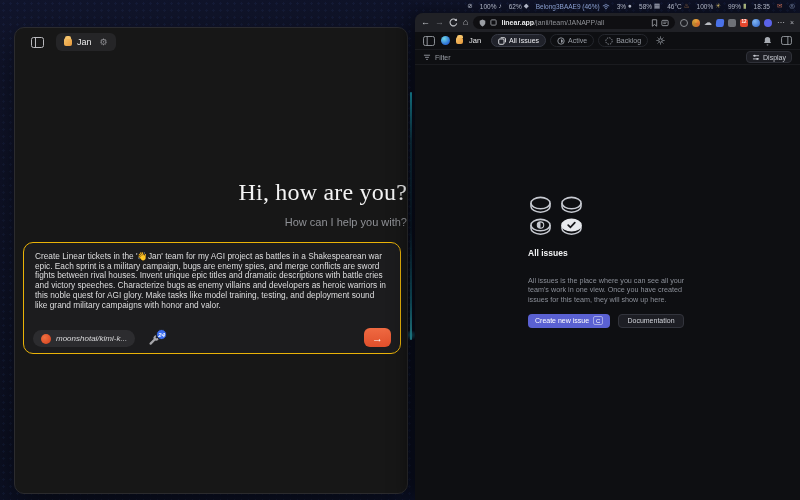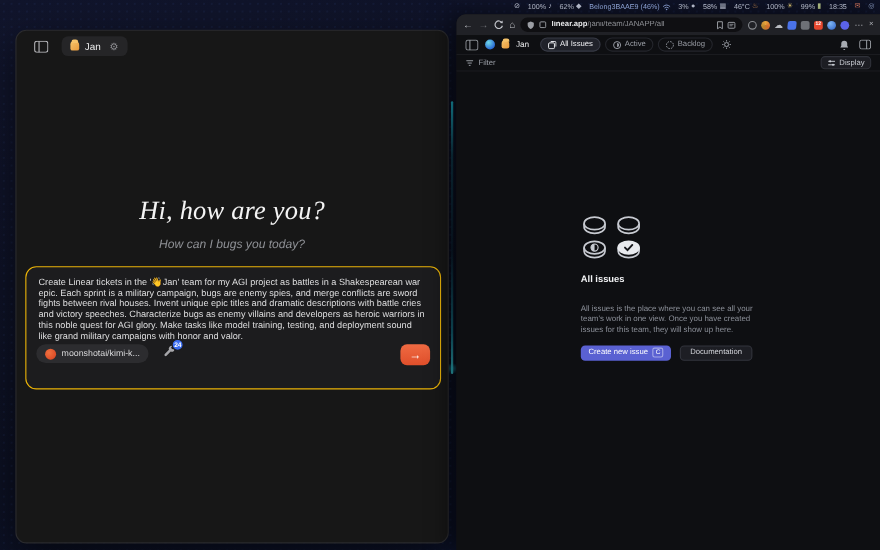--- a/index.html
+++ b/index.html
@@ -53,34 +53,34 @@
   }
   .emoji-hand {
     display:inline-block; width:8px; height:8px; border-radius:2px 3px 2px 2px;
     background:linear-gradient(135deg,#f6c36a,#e89a3c); position:relative;
   }
   .emoji-hand:before { content:""; position:absolute; top:-2px; left:1px; width:6px; height:3px;
     background:#f6c36a; border-radius:2px 2px 0 0; }
   .jan-pill .name { font-size:9px; color:#ececec; font-weight:500; }
   .jan-pill .gear { font-size:9px; color:#8f8f93; margin-left:3px; }
 
-  .jan-center { position:absolute; top:151px; left:0; right:0; text-align:center;font-style:italic; }
+  .jan-center { position:absolute; top:151px; left:0; right:0; text-align:right; }
   .jan-greeting { font-family:"Liberation Serif", serif; font-size:24px; font-weight:500; color:#f4f4f4; letter-spacing:.2px; }
   .jan-subtitle { margin-top:10px; font-size:11px; color:#8f9196; }
 
   .jan-card {
     position:absolute; left:8px; top:214px; width:378px; height:112px;
     background:#1c1c1e; border:1px solid #eab308; border-radius:10px;
   }
   .jan-prompt {
     padding:9px 11px 0 11px; font-size:8.3px; line-height:9.7px; color:#dededf;
   }
   .jan-controls {
-    position:absolute; left:9px; right:9px; bottom:20px; height:20px;
-    display:flex; align-items:flex-start;
+    position:absolute; left:9px; right:9px; bottom:6px; height:20px;
+    display:flex; align-items:flex-end;font-style:italic;
   }
   .model-pill {
     display:flex; align-items:center; gap:5px; background:#2c2c2f;
     border-radius:10px; padding:0 8px; height:17px;
   }
   .model-logo { width:10px; height:10px; border-radius:50%;
     background:radial-gradient(circle at 35% 35%, #f07040, #d43f1d);
     display:flex; align-items:center; justify-content:center;
     color:#fff; font-size:6px; font-weight:bold; }
   .model-name { font-size:8px; color:#d8d8da; }
@@ -234,21 +234,21 @@
     </span>
     <span class="jan-pill">
       <span class="emoji-hand"></span>
       <span class="name">Jan</span>
       <span class="gear">⚙</span>
     </span>
   </div>
 
   <div class="jan-center">
     <div class="jan-greeting">Hi, how are you?</div>
-    <div class="jan-subtitle">How can I bugs you today?</div>
+    <div class="jan-subtitle">How can I help you with?</div>
   </div>
 
   <div class="jan-card">
     <div class="jan-prompt">Create Linear tickets in the '👋Jan' team for my AGI project as battles in a Shakespearean war epic. Each sprint is a military campaign, bugs are enemy spies, and merge conflicts are sword fights between rival houses. Invent unique epic titles and dramatic descriptions with battle cries and victory speeches. Characterize bugs as enemy villains and developers as heroic warriors in this noble quest for AGI glory. Make tasks like model training, testing, and deployment sound like grand military campaigns with honor and valor.</div>
     <div class="jan-controls">
       <span class="model-pill">
         <span class="model-logo"></span>
         <span class="model-name">moonshotai/kimi-k...</span>
       </span>
       <span class="tools-wrap">

